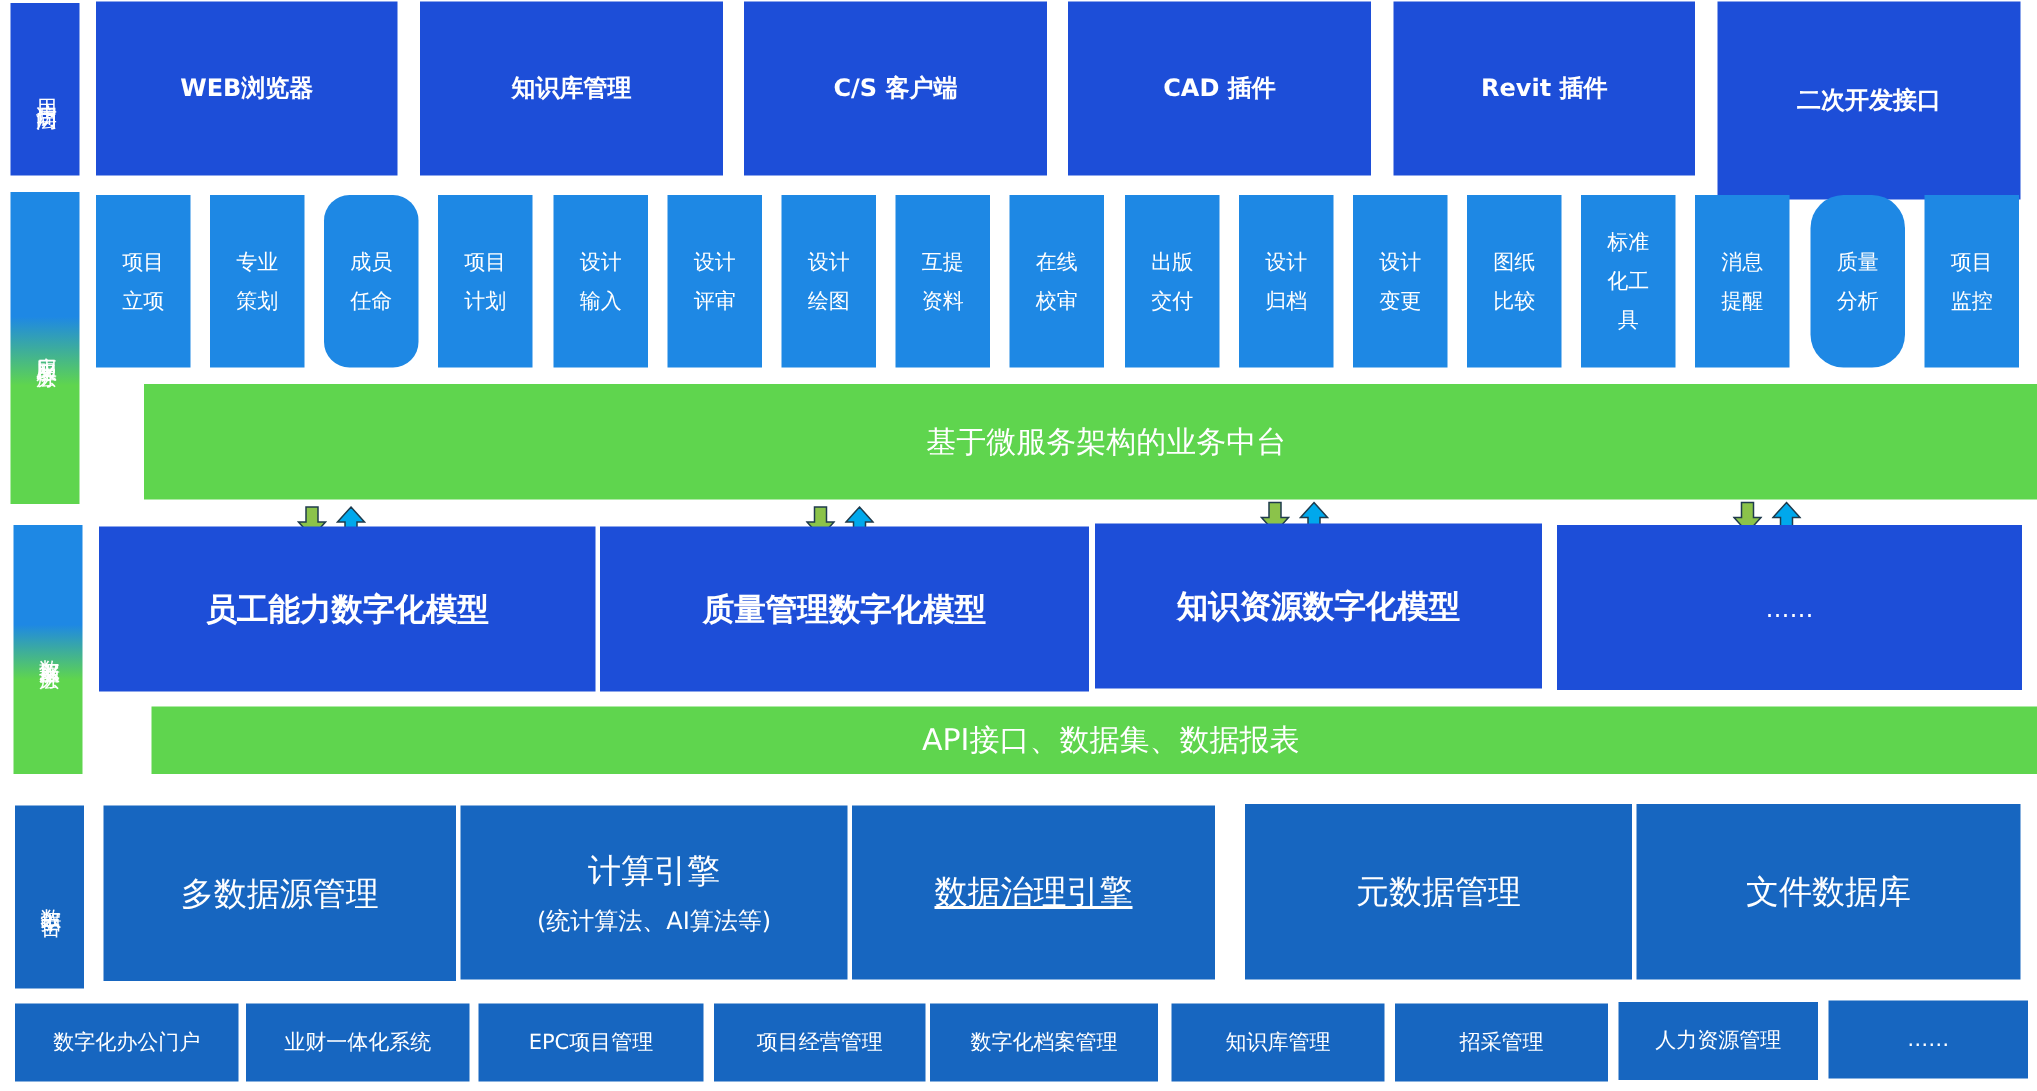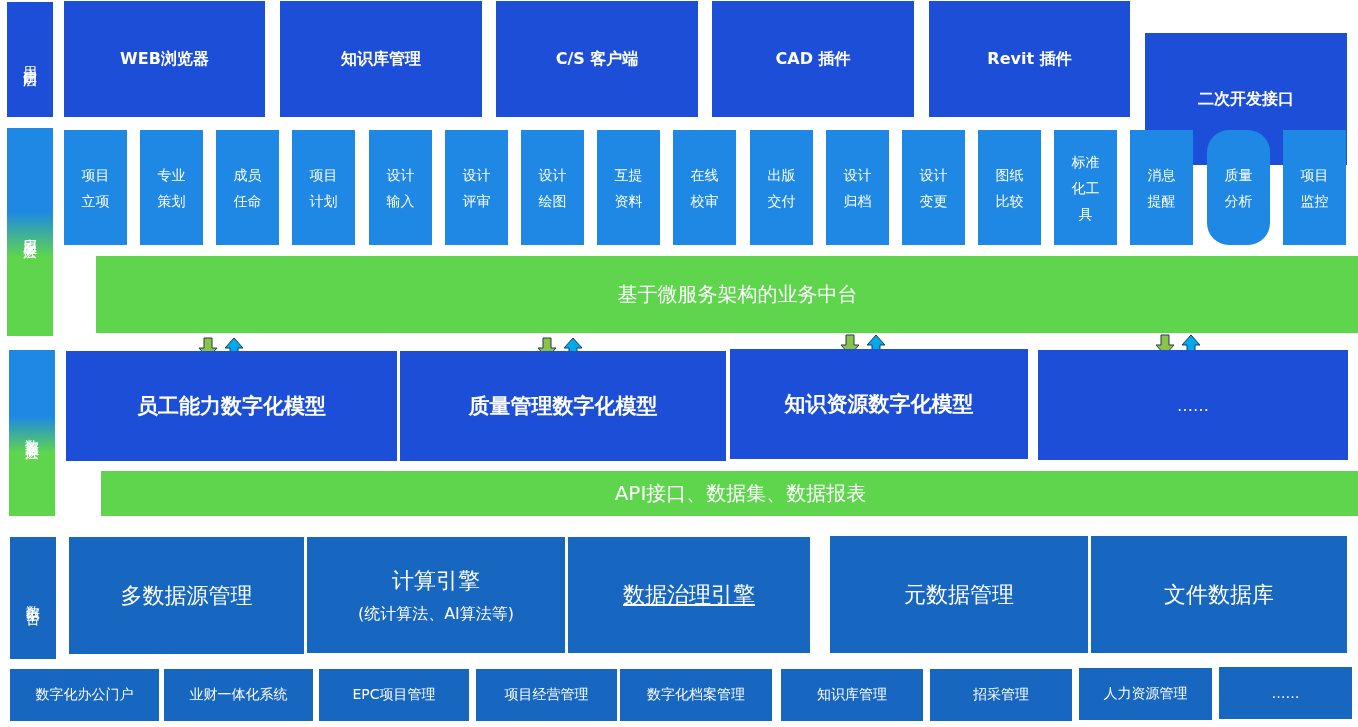--- a/index.html
+++ b/index.html
@@ -38,28 +38,28 @@
   </div>
 <div class="layer-label dark" style="left:10px;top:537px;height:122px;">
     <span>数据中台</span>
   </div>
 
 <div class="box light t-access" style="left:64px;top:1px;width:201px;height:116px;">WEB浏览器</div>
 <div class="box light t-access" style="left:280px;top:1px;width:202px;height:116px;">知识库管理</div>
 <div class="box light t-access" style="left:496px;top:1px;width:202px;height:116px;">C/S 客户端</div>
 <div class="box light t-access" style="left:712px;top:1px;width:202px;height:116px;">CAD 插件</div>
 <div class="box light t-access" style="left:929px;top:1px;width:201px;height:116px;">Revit 插件</div>
-<div class="box light t-access" style="left:1145px;top:1px;width:202px;height:132px;margin-top:32px;">二次开发接口</div>
+<div class="box light t-access" style="left:1145px;top:1px;width:202px;height:132px;">二次开发接口</div>
 
 <div id="app-row">
     <div class="box mid t-app" style="left: 64px; top: 130px; width: 63px; height: 115px;">项目
 立项</div>
     <div class="box mid t-app" style="left: 140px; top: 130px; width: 63px; height: 115px;">专业
 策划</div>
-    <div class="box mid t-app" style="left: 216px; top: 130px; width: 63px; height: 115px;">成员
+    <div class="box mid t-app" style="left: 216px; top: 130px; width: 63px; height: 115px; border-radius: 17px;">成员
 任命</div>
     <div class="box mid t-app" style="left: 292px; top: 130px; width: 63px; height: 115px;">项目
 计划</div>
     <div class="box mid t-app" style="left: 369px; top: 130px; width: 63px; height: 115px;">设计
 输入</div>
     <div class="box mid t-app" style="left: 445px; top: 130px; width: 63px; height: 115px;">设计
 评审</div>
     <div class="box mid t-app" style="left: 521px; top: 130px; width: 63px; height: 115px;">设计
 绘图</div>
     <div class="box mid t-app" style="left: 597px; top: 130px; width: 63px; height: 115px;">互提

